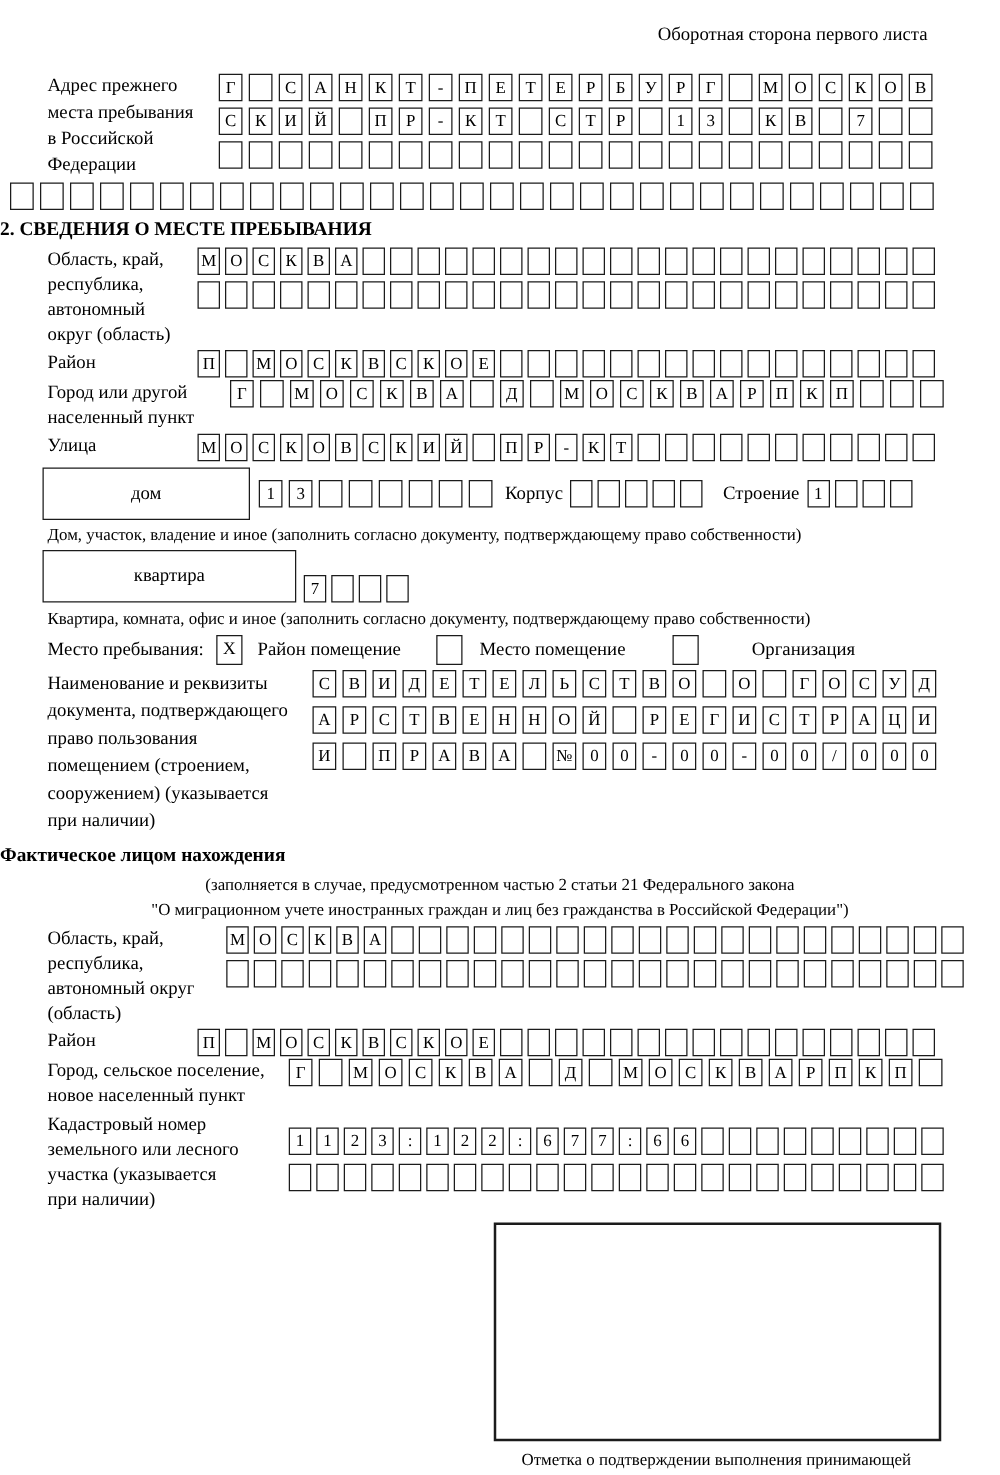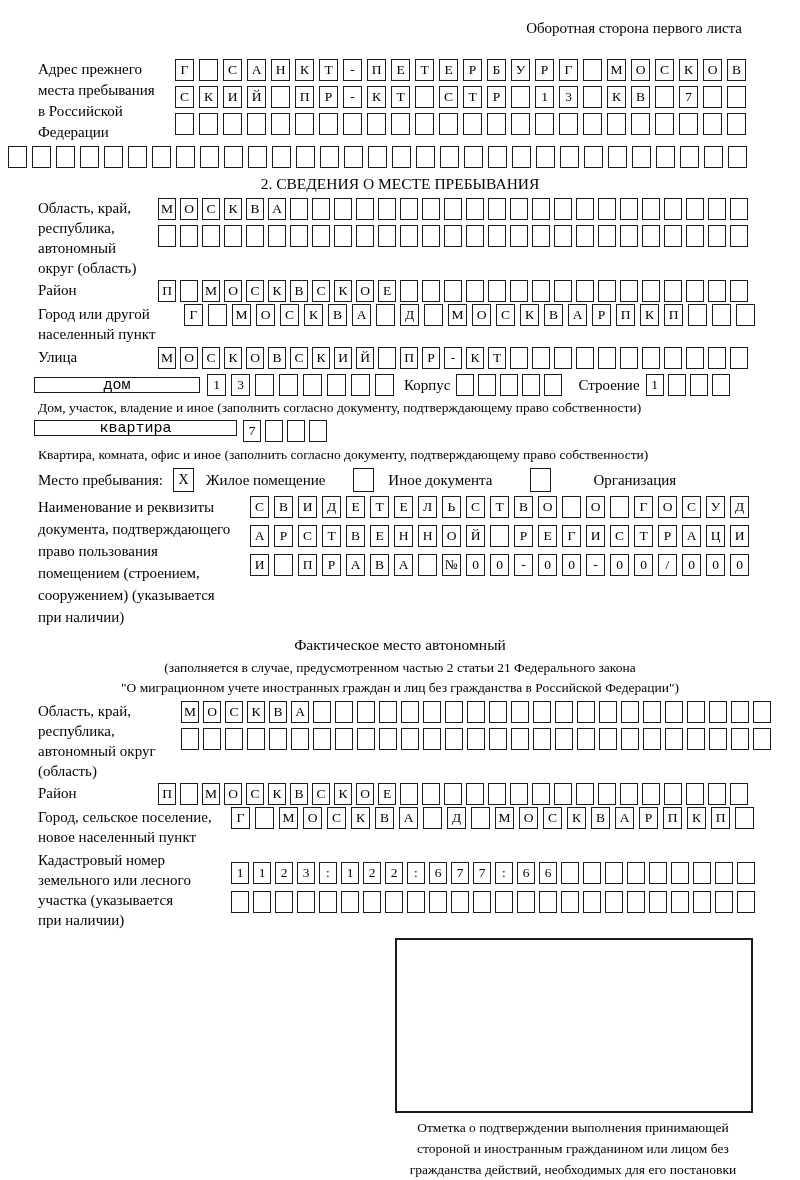--- a/index.html
+++ b/index.html
@@ -17,27 +17,27 @@
   .cellcol .cellrow { margin-bottom:5px; }
   .cell {
     flex:none; width:19px; height:22px;
     border:1.5px solid #1b1b1b;
     display:flex; align-items:center; justify-content:center;
     font-size:13.5px; background:#fff;
   }
   .p22 { gap:4px; }
   .p22 .cell { width:18px; }
   .wbox {
-    flex:none; border:1.5px solid #1b1b1b; height:16px;
+    flex:none; border:1.5px solid #1b1b1b; height:42px;
     display:flex; align-items:center; justify-content:center;
-    font-size:15px; background:#fff;font-family:Liberation Mono, monospace;
+    font-size:15px; background:#fff;
   }
   .note { font-size:13.5px; line-height:17px; }
   .center { text-align:center; }
-  .h2 { font-size:15.5px; font-weight:normal; text-align:center; }
+  .h2 { font-size:15.5px; font-weight:bold; }
   .chk {
     flex:none; width:21px; height:24px; border:1.6px solid #1b1b1b;
     display:flex; align-items:center; justify-content:center;
     font-size:14px;
   }
   .optlbl { font-size:15px; line-height:24px;text-align:right; }
   .stampbox { border:2px solid #1b1b1b; width:358px; height:175px; margin-left:395px; background:#fff; }
   .caption { width:410px; margin-left:368px; text-align:center; font-size:13.5px; line-height:21px; white-space:pre-line; }
 </style>
 </head>
@@ -357,37 +357,37 @@
     <div class="lbl" style="margin-left:16px">Строение</div>
     <div class="cellrow p22" style="margin-left:6px">
         <span class="cell">1</span>
         <span class="cell"></span>
         <span class="cell"></span>
         <span class="cell"></span>
       </div>
   </div>
   <div class="note" style="margin-left:38px;margin-top:3px">Дом, участок, владение и иное (заполнить согласно документу, подтверждающему право собственности)</div>
 
-  <div class="frow" style="margin-top:4px;align-items:flex-start">
+  <div class="frow" style="margin-top:4px;align-items:flex-end">
     <div class="wbox" style="margin-left:34px;width:203px">квартира</div>
     <div class="cellrow p22" style="margin-left:6px">
         <span class="cell">7</span>
         <span class="cell"></span>
         <span class="cell"></span>
         <span class="cell"></span>
       </div>
   </div>
   <div class="note" style="margin-left:38px;margin-top:4px">Квартира, комната, офис и иное (заполнить согласно документу, подтверждающему право собственности)</div>
 
   <div class="frow" style="margin-top:5px;align-items:center">
     <div class="optlbl" style="margin-left:38px">Место пребывания:</div>
     <div class="chk" style="margin-left:10px">X</div>
-    <div class="optlbl" style="margin-left:12px">Жилое помещение</div>
+    <div class="optlbl" style="margin-left:12px">Район помещение</div>
     <div class="chk" style="margin-left:28px"></div>
-    <div class="optlbl" style="margin-left:14px">Иное документа</div>
+    <div class="optlbl" style="margin-left:14px">Место помещение</div>
     <div class="chk" style="margin-left:38px"></div>
     <div class="optlbl" style="margin-left:42px">Организация</div>
   </div>
 
   <div class="frow" style="margin-top:4px">
     <div class="lbl" style="margin-left:38px;width:212px;line-height:22px">Наименование и реквизиты
 документа, подтверждающего
 право пользования
 помещением (строением,
 сооружением) (указывается
@@ -458,21 +458,21 @@
           <span class="cell">0</span>
           <span class="cell">0</span>
           <span class="cell">/</span>
           <span class="cell">0</span>
           <span class="cell">0</span>
           <span class="cell">0</span>
         </div>
     </div>
   </div>
 
-  <div class="h2" style="margin-top:8px">Фактическое место автономный</div>
+  <div class="h2" style="margin-top:8px">Фактическое лицом нахождения</div>
   <div class="note center" style="margin-top:5px">(заполняется в случае, предусмотренном частью 2 статьи 21 Федерального закона</div>
   <div class="note center" style="margin-top:3px">"О миграционном учете иностранных граждан и лиц без гражданства в Российской Федерации")</div>
 
   <div class="frow" style="margin-top:5px">
     <div class="lbl" style="margin-left:38px;width:143px">Область, край,
 республика,
 автономный округ
 (область)</div>
     <div class="cellcol">
       <div class="cellrow p22">

